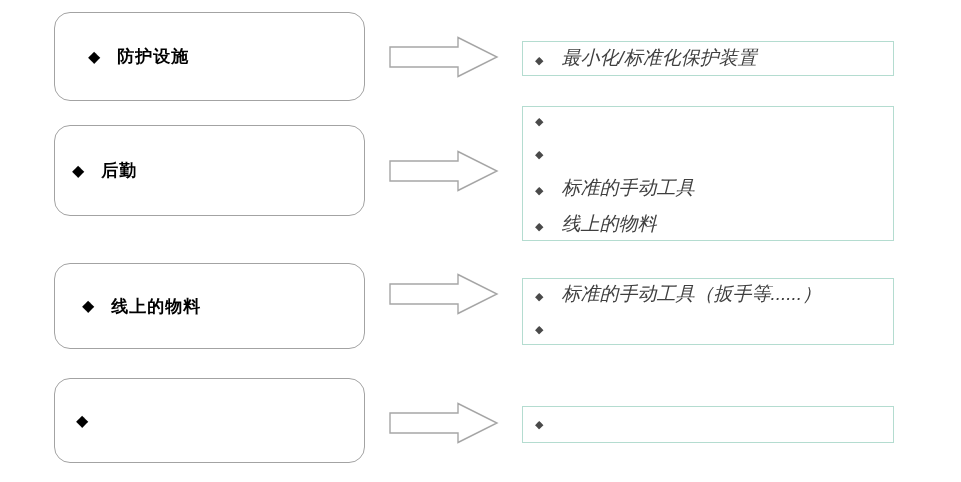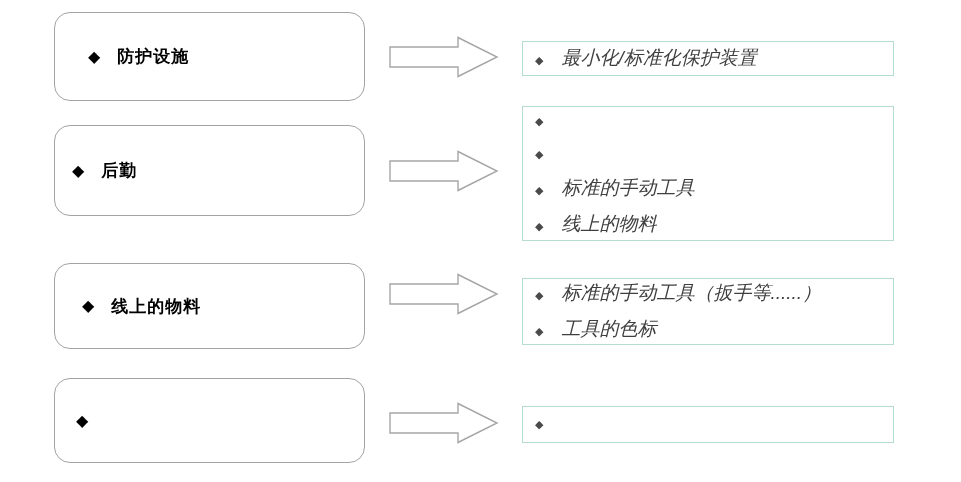--- a/index.html
+++ b/index.html
@@ -127,21 +127,20 @@
       <polygon points="1,11 69,11 69,1.5 108,21 69,40.5 69,31 1,31" fill="#ffffff" stroke="#a6a6a6" stroke-width="1.4" stroke-linejoin="miter"></polygon>
     </svg>
   </div>
   <div class="right-box" style="top:278px;height:67px;">
     <div class="right-item">
       <span class="bullet">◆</span>
       <span class="text">标准的手动工具（扳手等......）</span>
     </div>
     <div class="right-item">
       <span class="bullet">◆</span>
-      <span class="text">工具的色标</span>
     </div>
   </div>
 
   <div class="left-box" style="top:378px;height:85px;padding-left:21px;">
     <span class="bullet">◆</span>
   </div>
   <div class="arrow" style="top:402px;">
     <svg viewBox="0 0 110 42" xmlns="http://www.w3.org/2000/svg">
       <polygon points="1,11 69,11 69,1.5 108,21 69,40.5 69,31 1,31" fill="#ffffff" stroke="#a6a6a6" stroke-width="1.4" stroke-linejoin="miter"></polygon>
     </svg>

